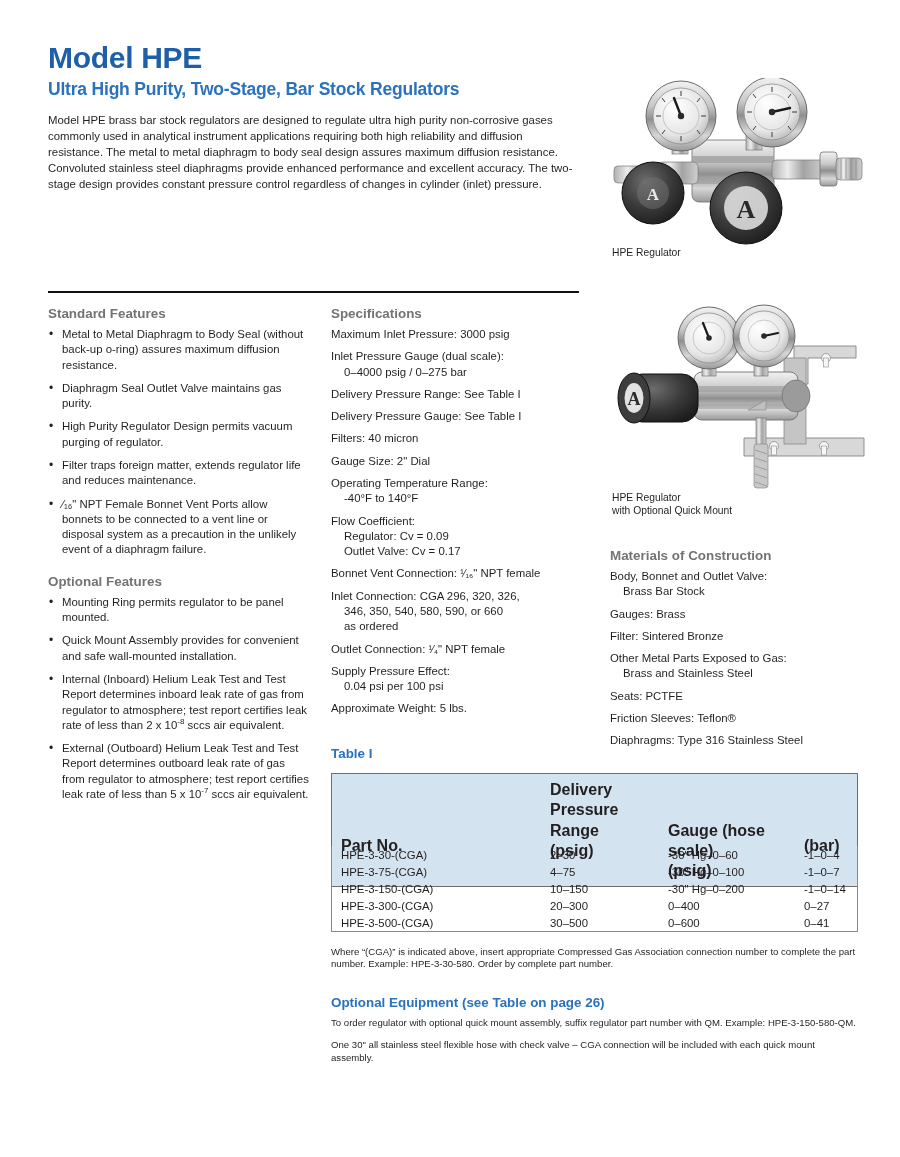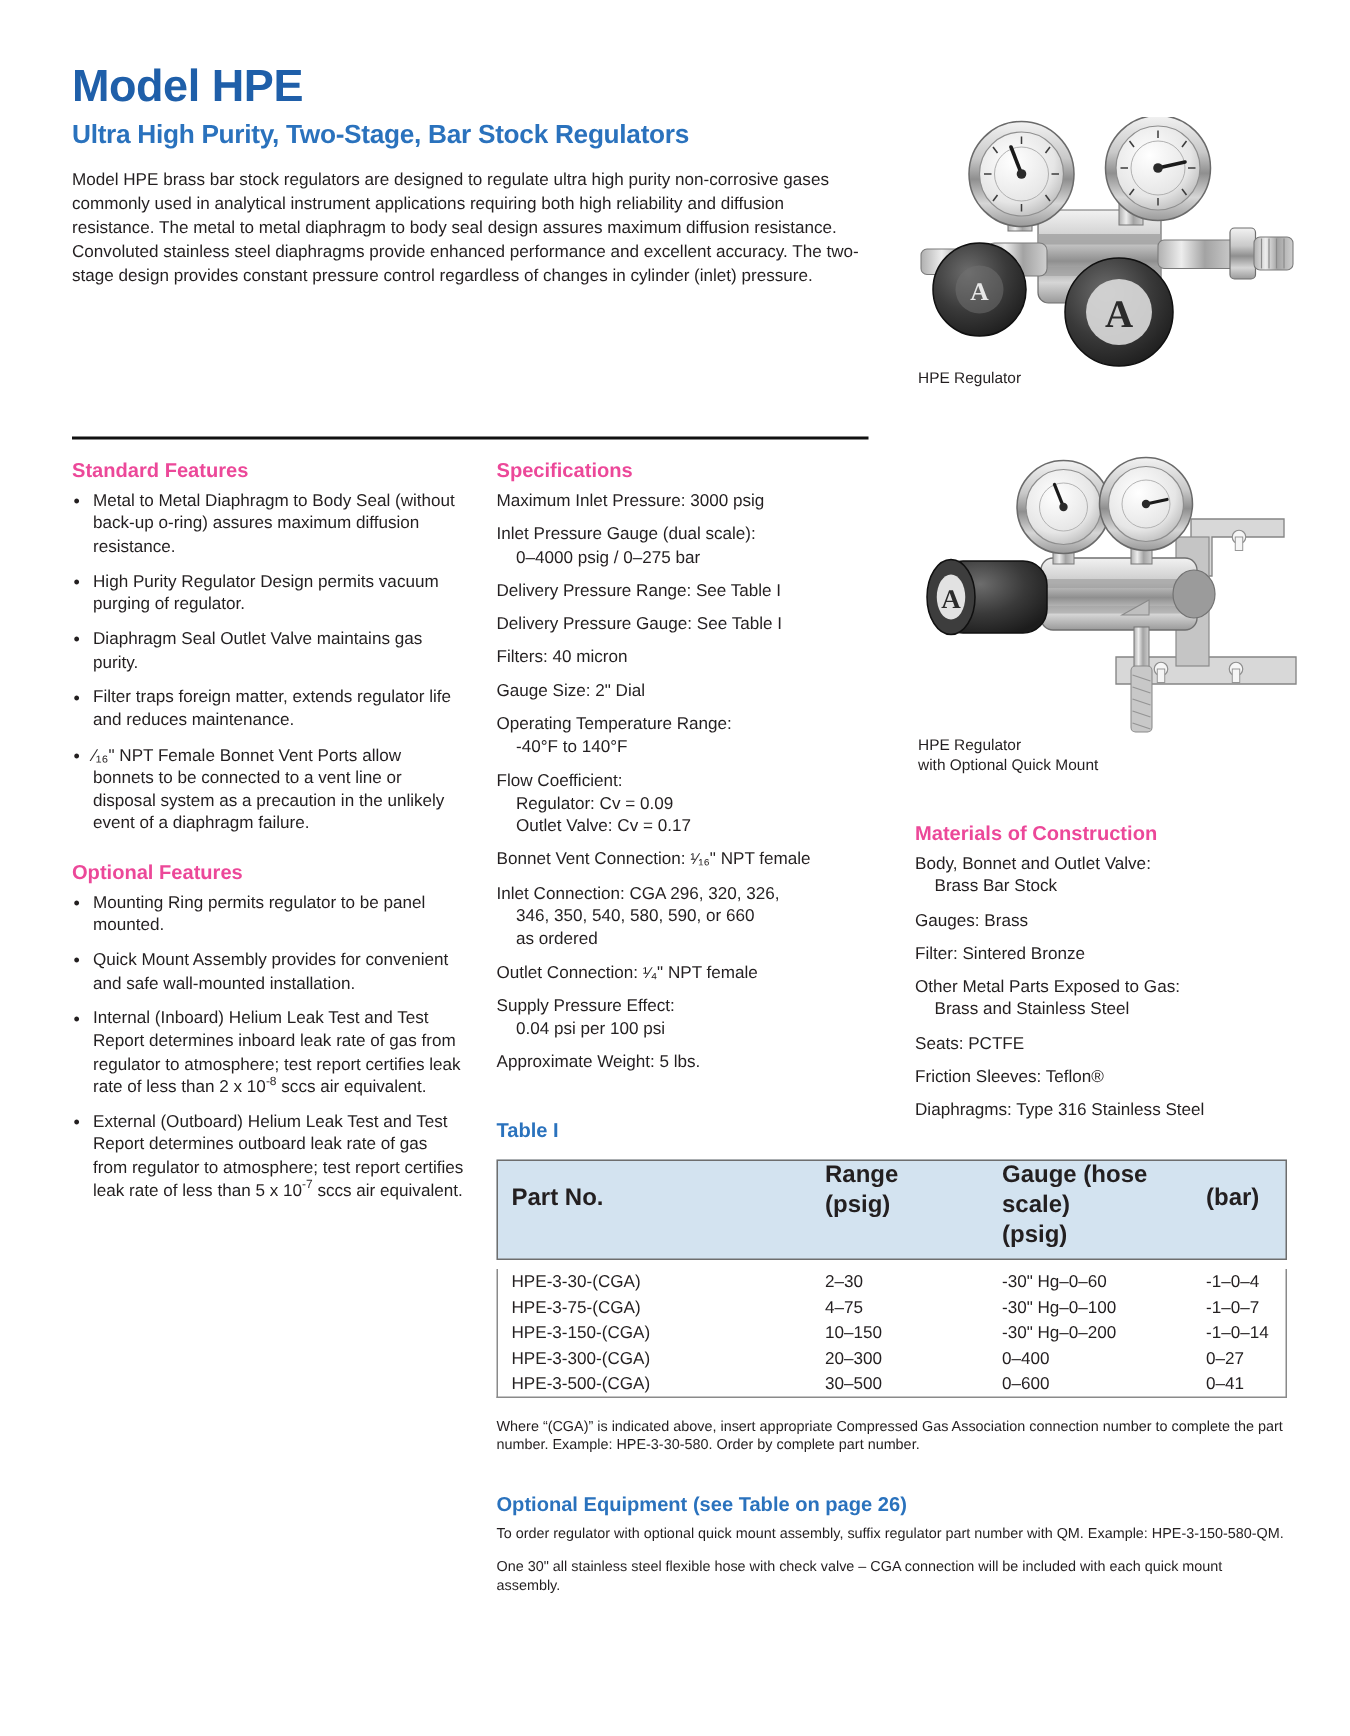--- a/index.html
+++ b/index.html
@@ -54,21 +54,21 @@
     top: 291px;
     width: 531px;
     height: 0;
     border-top: 2.2px solid #111111;
   }
 
   
   .sec-head {
     font-size: 13.4px;
     font-weight: bold;
-    color: #ec4899;
+    color: #737373;
     margin: 0 0 5px 0;
     line-height: 1.2;
   }
   .col { position: absolute; }
   .col-left  { left: 48px;  top: 306px; width: 262px; }
   .col-mid   { left: 331px; top: 306px; width: 258px; }
   .col-right { left: 610px; top: 548px; width: 258px; }
 
   ul.feat {
     list-style: none;
@@ -345,22 +345,22 @@
   </div>
   <div class="photo-cap cap2">
     <div>HPE Regulator</div>
     <div>with Optional Quick Mount</div>
   </div>
 
   <div class="col col-left">
     <div class="sec-head">Standard Features</div>
     <ul class="feat">
       <li>Metal to Metal Diaphragm to Body Seal (without back-up o-ring) assures maximum diffusion resistance.</li>
+      <li>Diaphragm Seal Outlet Valve maintains gas purity.</li>
       <li>High Purity Regulator Design permits vacuum purging of regulator.</li>
-      <li>Diaphragm Seal Outlet Valve maintains gas purity.</li>
       <li>Filter traps foreign matter, extends regulator life and reduces maintenance.</li>
       <li>⁄₁₆" NPT Female Bonnet Vent Ports allow bonnets to be connected to a vent line or disposal system as a precaution in the unlikely event of a diaphragm failure.</li>
     </ul>
 
     <div class="sec-head opt-head">Optional Features</div>
     <ul class="feat">
       <li>Mounting Ring permits regulator to be panel mounted.</li>
       <li>Quick Mount Assembly provides for convenient and safe wall-mounted installation.</li>
       <li>
         <span>Internal (Inboard) Helium Leak Test and Test Report determines inboard leak rate of gas from regulator to atmosphere; test report certifies leak rate of less than 2 x 10</span><sup class="ex">-8</sup><span> sccs air equivalent.</span>
@@ -433,20 +433,26 @@
       <span class="ind">Brass and Stainless Steel</span>
     </div>
     <div class="specline">Seats: PCTFE</div>
     <div class="specline">Friction Sleeves: Teflon®</div>
     <div class="specline">Diaphragms: Type 316 Stainless Steel</div>
   </div>
 
   <div class="tableI-label">Table I</div>
 
   <div class="hdr-wrap">
+    <div class="grid4 hdr-row1">
+      <div class="c1">&nbsp;</div>
+      <div class="hdr-bold">Delivery Pressure</div>
+      <div>&nbsp;</div>
+      <div>&nbsp;</div>
+    </div>
     <div class="grid4 hdr-row2">
       <div class="c1 hdr-bold">
         <div style="height:15px">&nbsp;</div>
         <div>Part No.</div>
       </div>
       <div class="hdr-bold">
         <div>Range</div>
         <div>(psig)</div>
       </div>
       <div class="hdr-bold">

